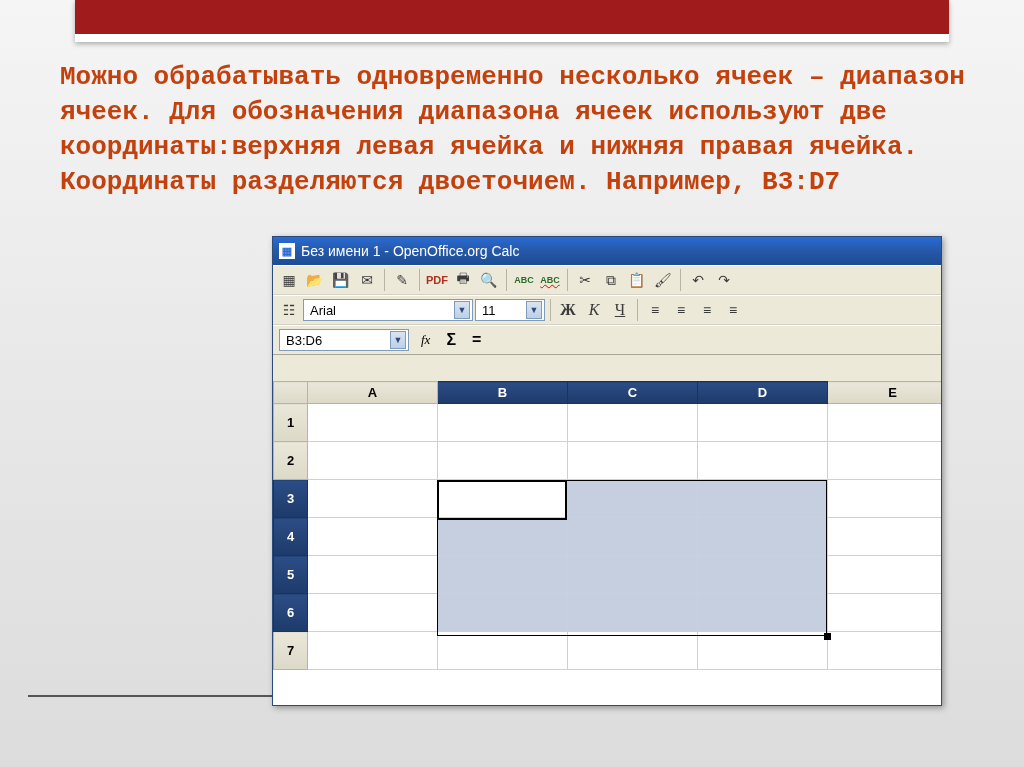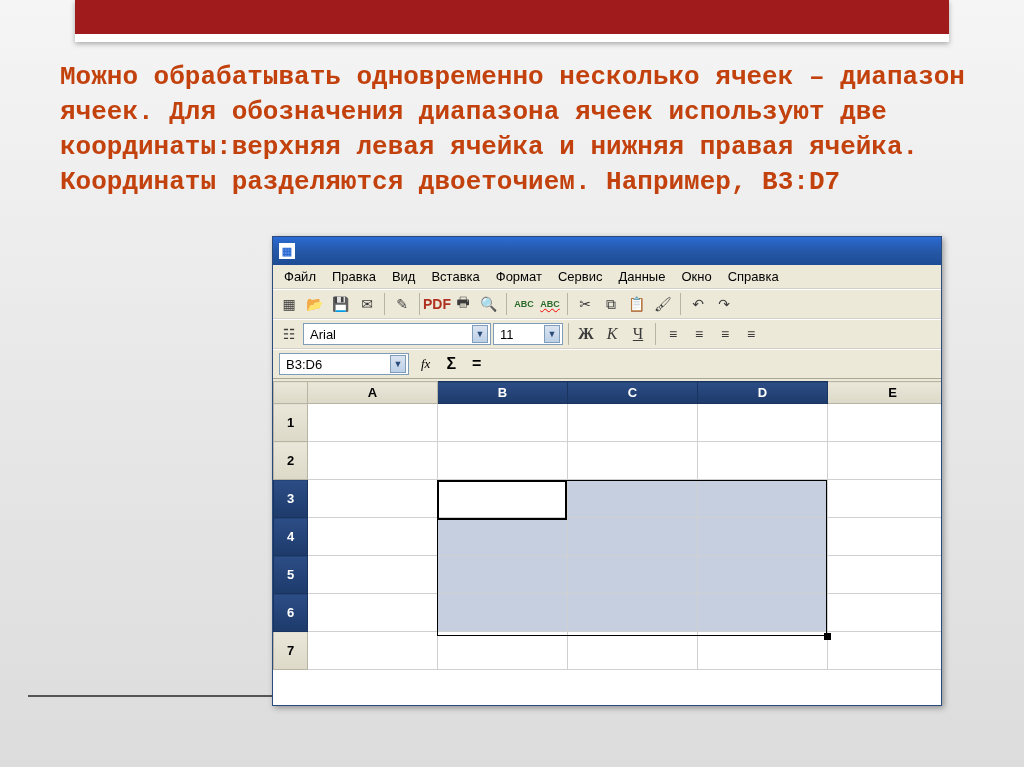--- a/index.html
+++ b/index.html
@@ -186,61 +186,51 @@
 <div class="top-band"></div>
 
 <div class="slide-text">Можно обрабатывать одновременно несколько ячеек – диапазон ячеек. Для обозначения диапазона ячеек используют две координаты:верхняя левая ячейка и нижняя правая ячейка. Координаты разделяются двоеточием. Например, B3:D7</div>
 
 <div class="bottom-rule"></div>
 
 <div class="app">
 
   <div class="titlebar">
     <span class="app-icon">▦</span>
-  </div>
-
-  <div class="menubar">
-    <span>Файл</span>
-    <span>Правка</span>
-    <span>Вид</span>
-    <span>Вставка</span>
-    <span>Формат</span>
-    <span>Сервис</span>
-    <span>Данные</span>
-    <span>Окно</span>
-    <span>Справка</span>
-  </div>
+    <span>Без имени 1 - OpenOffice.org Calc</span>
+  </div>
+
 
   <div class="toolbar">
     <div class="tbtn">▦</div>
     <div class="tbtn">📂</div>
     <div class="tbtn">💾</div>
     <div class="tbtn">✉</div>
     <div class="sep"></div>
     <div class="tbtn">✎</div>
     <div class="sep"></div>
-    <div class="tbtn" style="font-size:14px;color:#b03020;font-weight:bold">PDF</div>
+    <div class="tbtn" style="font-size:11px;color:#b03020;font-weight:bold">PDF</div>
     <div class="tbtn">🖶</div>
     <div class="tbtn">🔍</div>
     <div class="sep"></div>
     <div class="tbtn" style="font-size:9px;color:#2a6b2a;font-weight:bold">ABC</div>
     <div class="tbtn" style="font-size:9px;color:#2a6b2a;font-weight:bold;text-decoration:underline wavy red">ABC</div>
     <div class="sep"></div>
     <div class="tbtn">✂</div>
     <div class="tbtn">⧉</div>
     <div class="tbtn">📋</div>
     <div class="tbtn">🖌</div>
     <div class="sep"></div>
     <div class="tbtn">↶</div>
     <div class="tbtn">↷</div>
   </div>
 
   <div class="toolbar fmt-toolbar">
     <div class="tbtn">☷</div>
-    <div class="combo" style="width:188px">
+    <div class="combo" style="width:170px">
       <span>Arial</span>
       <span style="flex:1"></span>
       <span class="dd">▼</span>
     </div>
     <div class="combo" style="width:70px">
       <span>11</span>
       <span style="flex:1"></span>
       <span class="dd">▼</span>
     </div>
     <div class="sep"></div>

